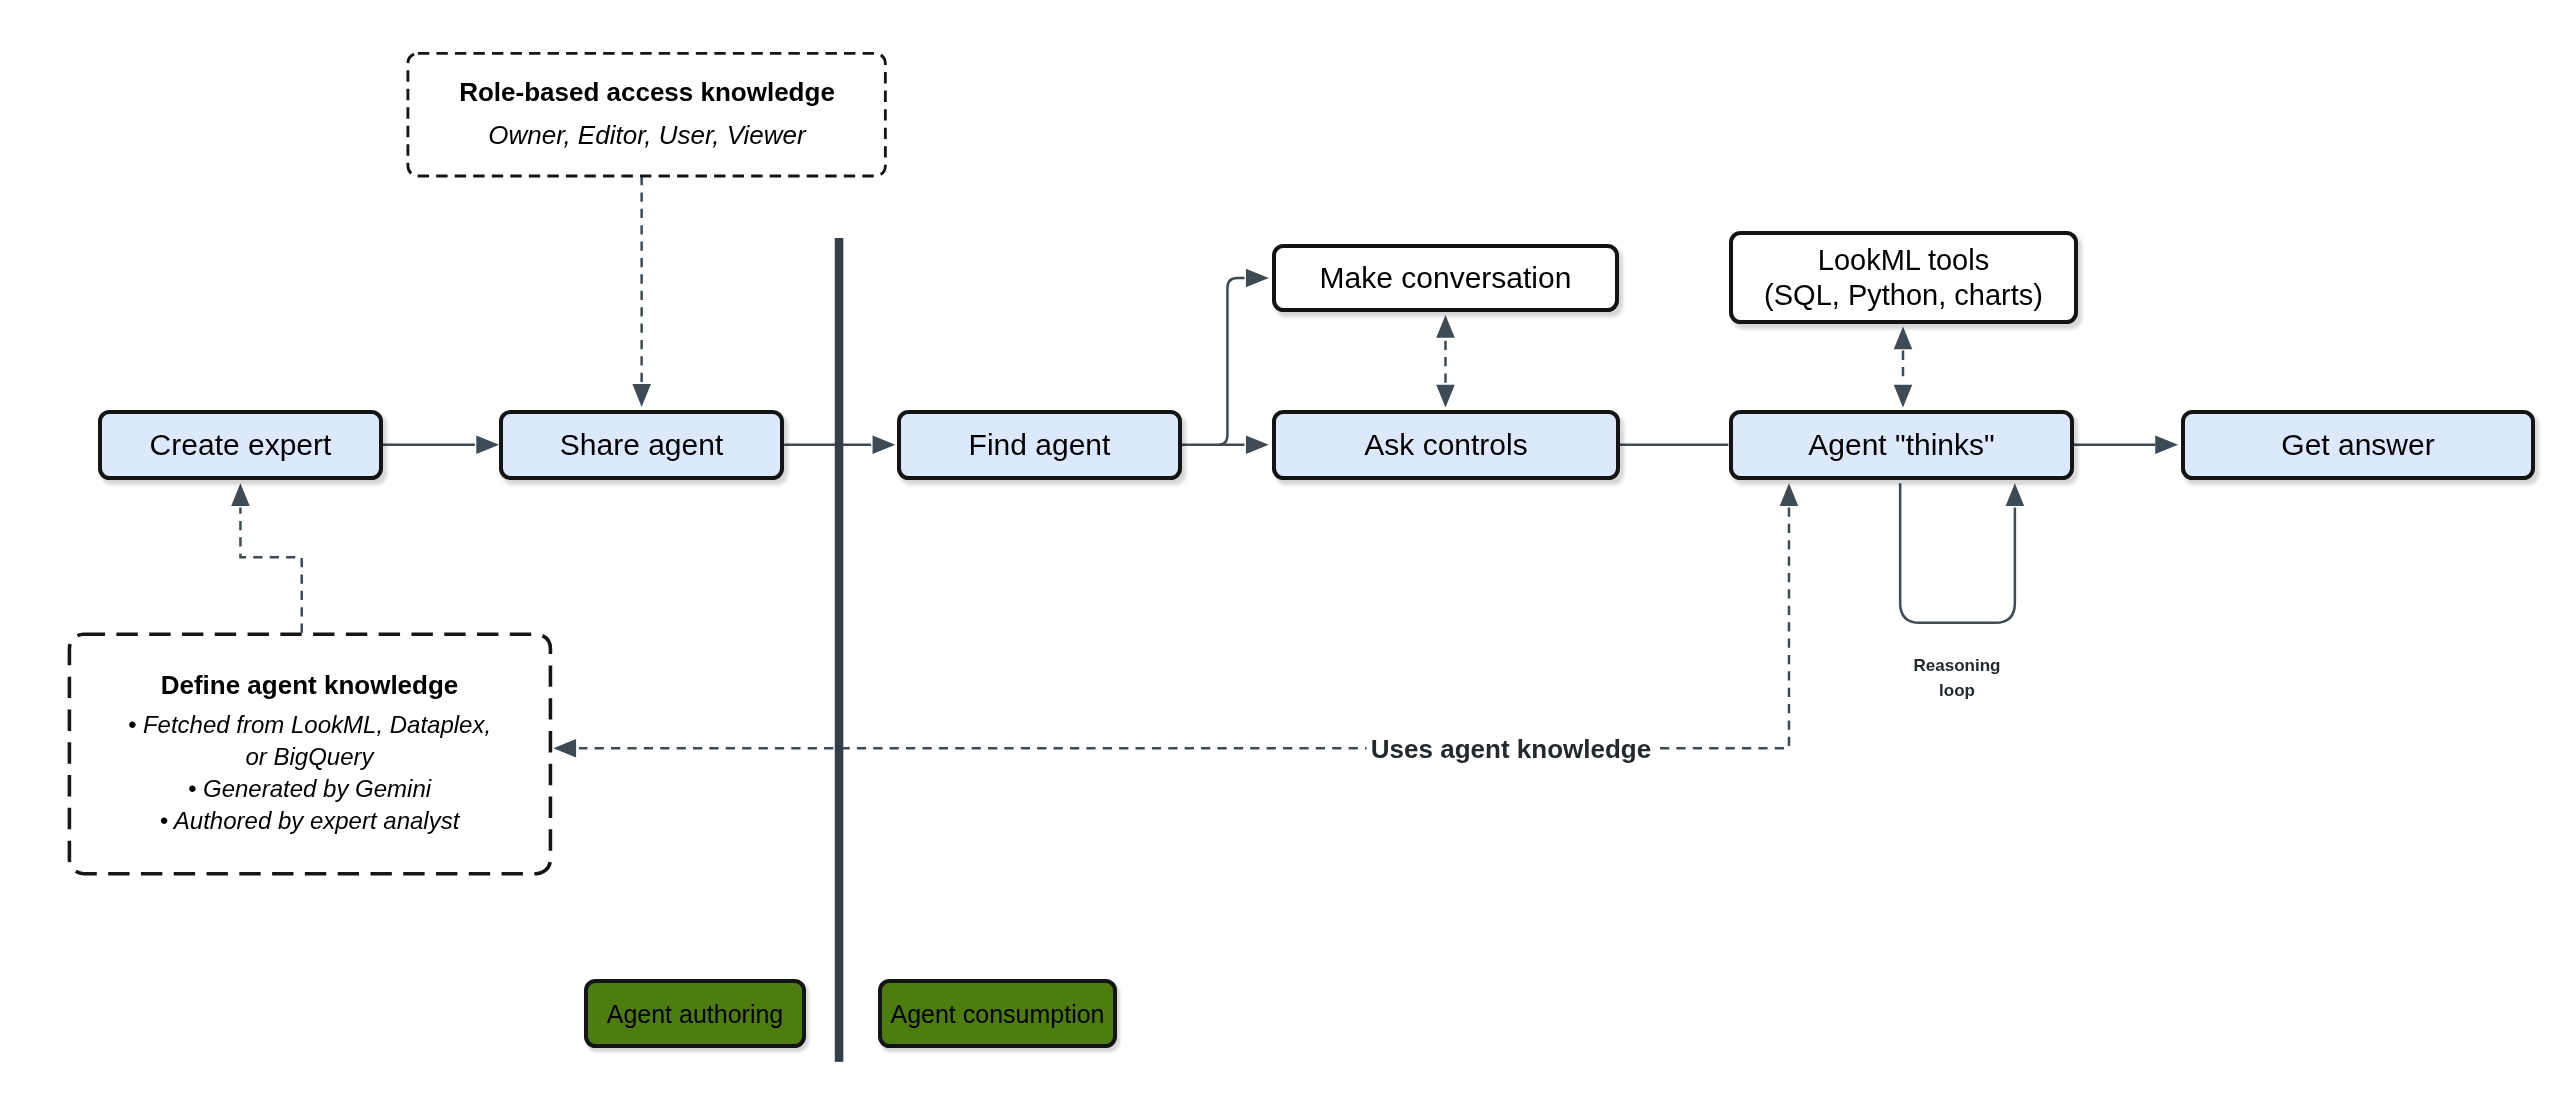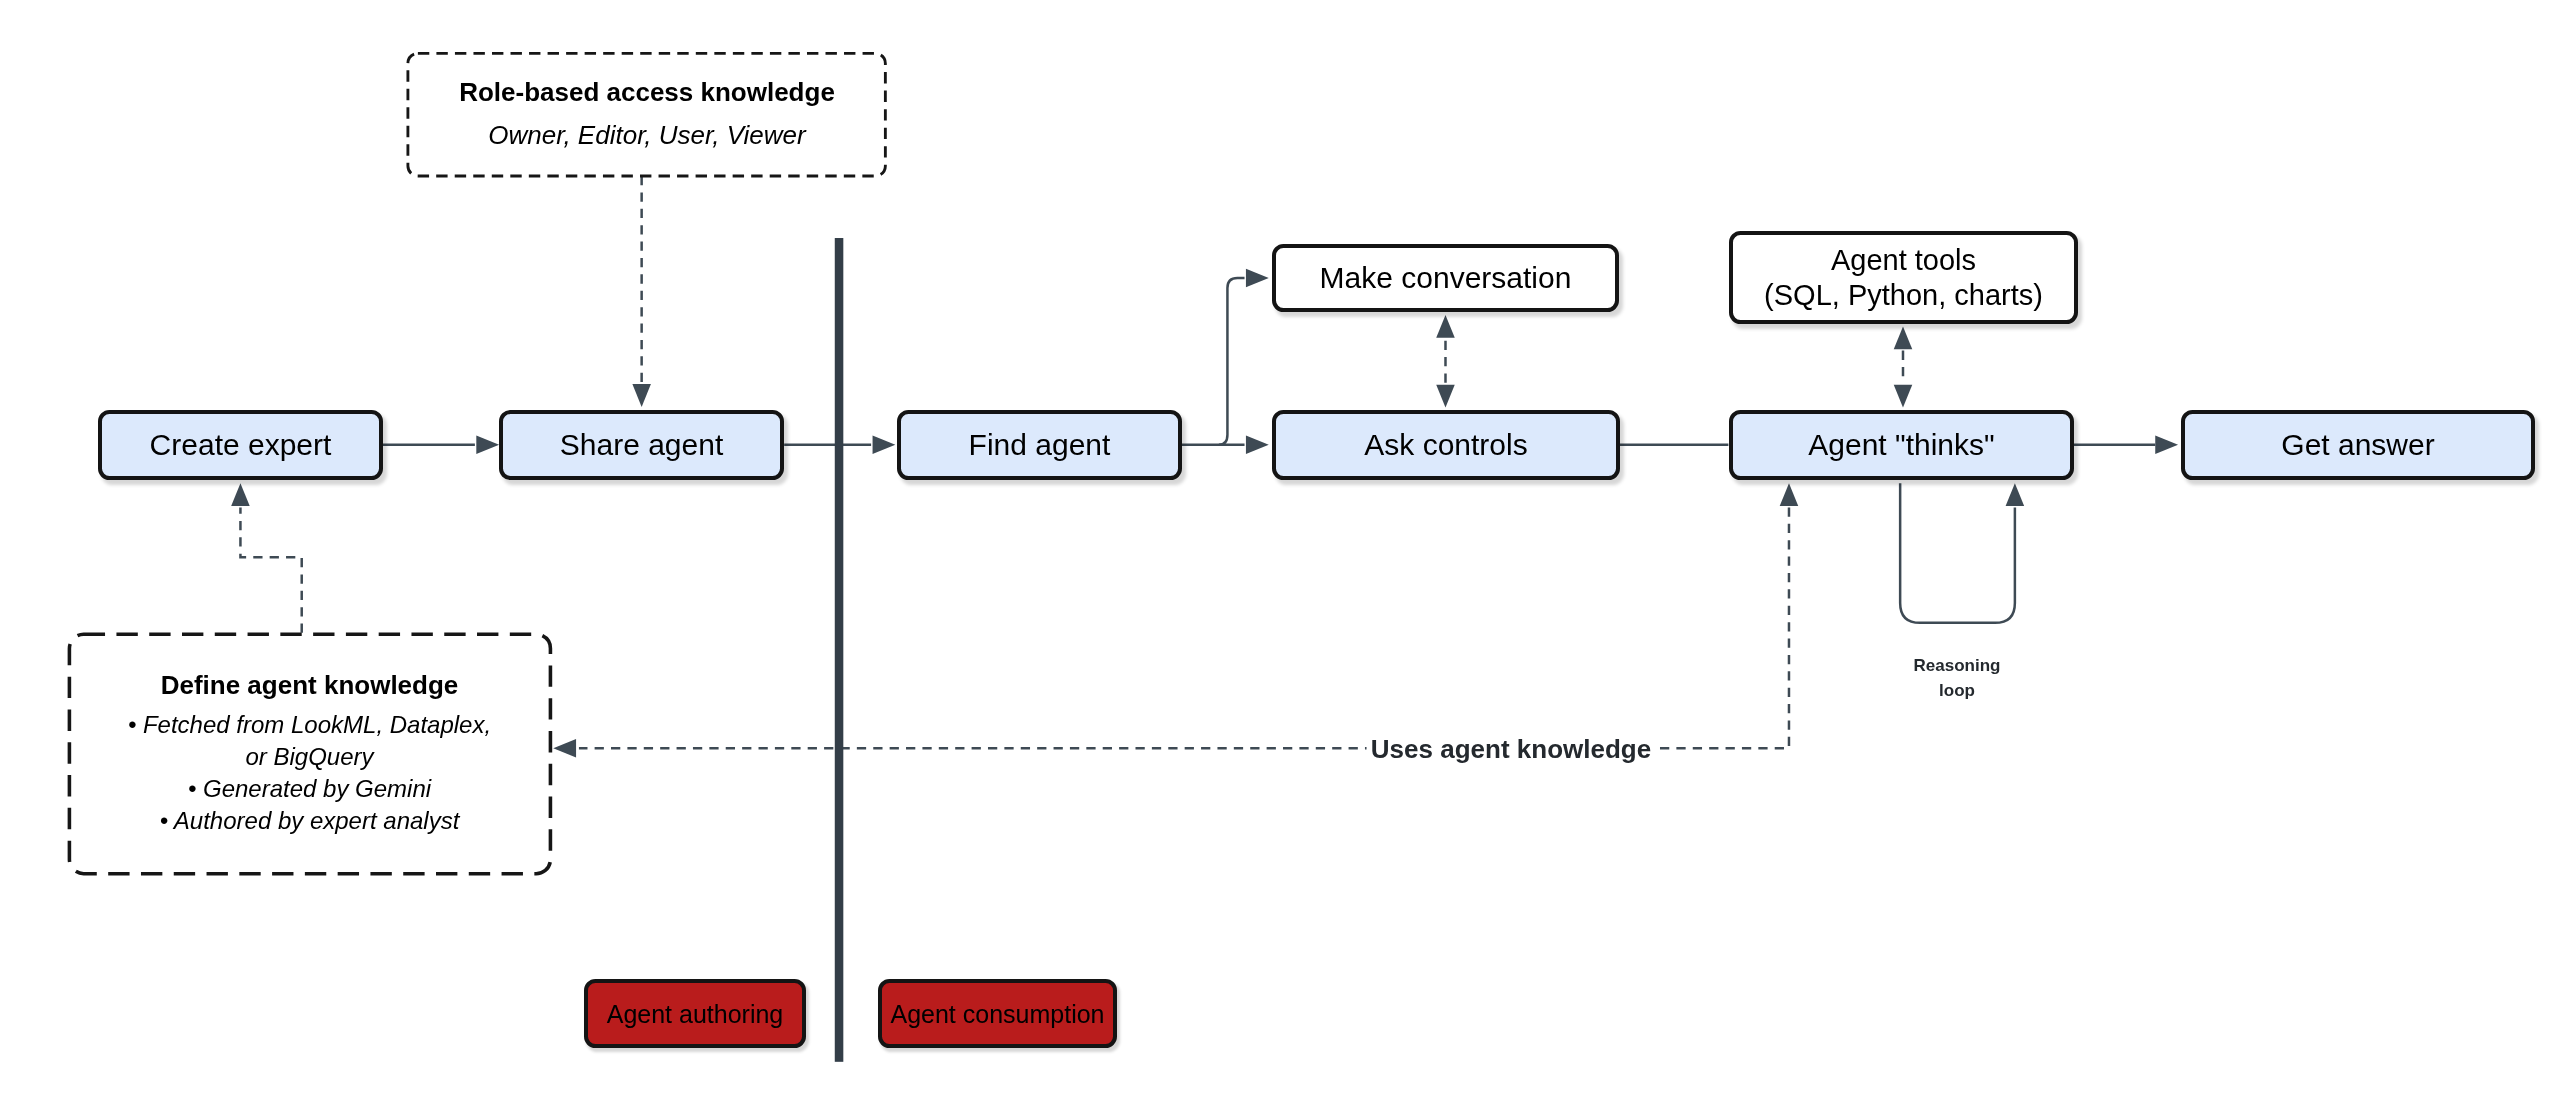--- a/index.html
+++ b/index.html
@@ -23,21 +23,21 @@
     justify-content:center;
     text-align:center;
     font-size:30px;
     line-height:1.2;
     color:#000;
     box-shadow:3.6px 4.3px 3.6px rgba(0,0,0,0.16);
     white-space:pre-line;
   }
   .blue{background:#dce9fc;}
   .white{background:#ffffff;}
-  .green{background:#b91c1c;font-size:25px;box-shadow:2.9px 3.6px 2.9px rgba(0,0,0,0.16);}
+  .green{background:#4d7c0f;font-size:25px;box-shadow:2.9px 3.6px 2.9px rgba(0,0,0,0.16);}
   .ghost{ 
     position:absolute;
     box-sizing:border-box;
     display:flex;
     flex-direction:column;
     align-items:center;
     justify-content:center;
     text-align:center;
     background:transparent;
   }
@@ -101,21 +101,21 @@
   </svg>
 
   <div class="node blue" style="left:98px;top:410px;width:285px;height:70px;">Create expert</div>
   <div class="node blue" style="left:499px;top:410px;width:285px;height:70px;">Share agent</div>
   <div class="node blue" style="left:897px;top:410px;width:285px;height:70px;">Find agent</div>
   <div class="node blue" style="left:1272px;top:410px;width:348px;height:70px;">Ask controls</div>
   <div class="node blue" style="left:1729px;top:410px;width:345px;height:70px;">Agent "thinks"</div>
   <div class="node blue" style="left:2181px;top:410px;width:354px;height:70px;">Get answer</div>
 
   <div class="node white" style="left:1272px;top:244px;width:347px;height:68px;">Make conversation</div>
-  <div class="node white" style="left:1729px;top:231px;width:349px;height:93px;font-size:29px;">Agent tools
+  <div class="node white" style="left:1729px;top:231px;width:349px;height:93px;font-size:29px;">LookML tools
 (SQL, Python, charts)</div>
 
   <div class="ghost" style="left:408px;top:53px;width:478px;height:123px;">
     <div class="title">Role-based access knowledge</div>
     <div class="subtitle">Owner, Editor, User, Viewer</div>
   </div>
 
   <div class="ghost" style="left:69px;top:634px;width:481px;height:239px;">
     <div class="title" style="font-size:26px;margin-bottom:5.7px;">Define agent knowledge</div>
     <div class="bullet">• Fetched from LookML, Dataplex,

